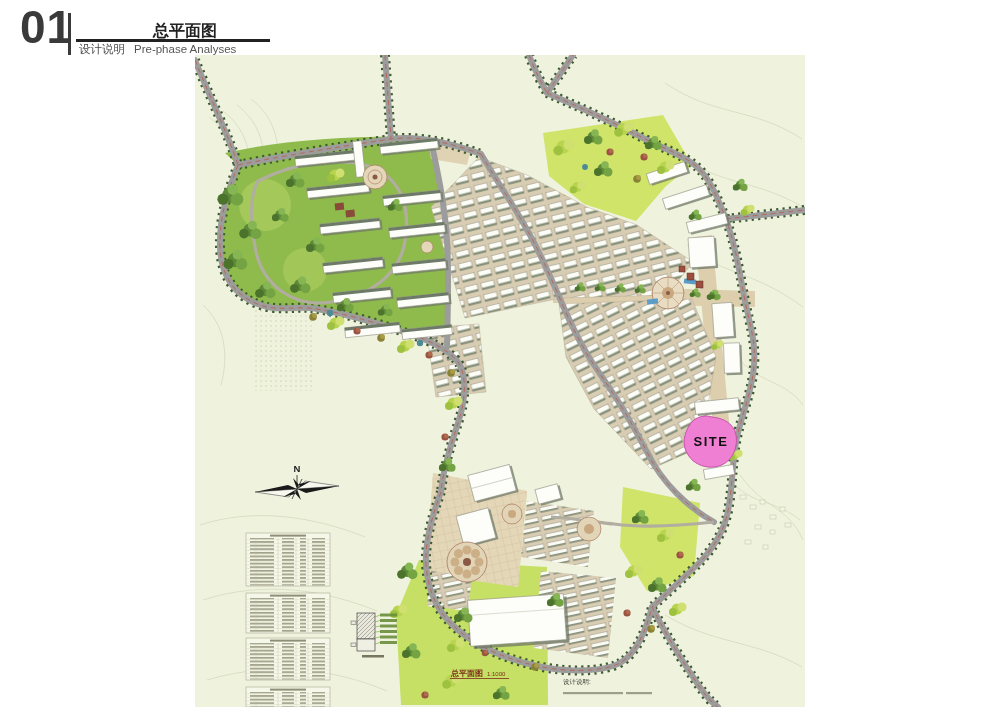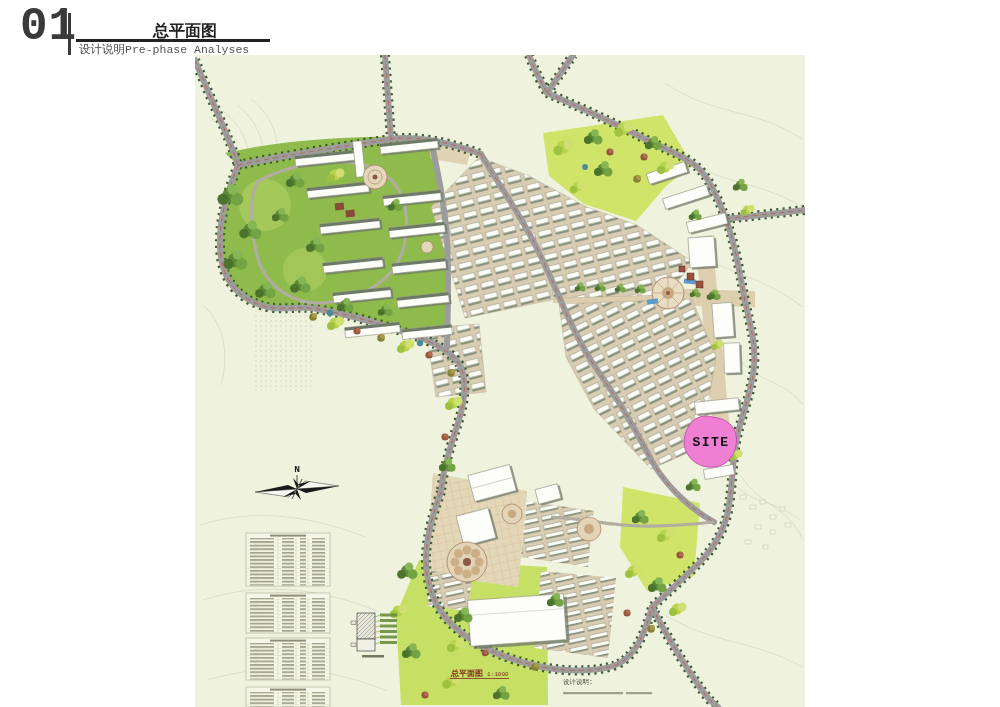--- a/index.html
+++ b/index.html
@@ -1,24 +1,24 @@
 <!DOCTYPE html>
 <html><head>
 <meta charset="utf-8">
 <style>
   html,body{margin:0;padding:0;background:#ffffff;}
   .page{position:relative;width:1000px;height:707px;background:#ffffff;overflow:hidden;
-        font-family:Liberation Mono, monospace;}
+        font-family:Liberation Sans, sans-serif;}
   
   .h-num{position:absolute;left:20px;top:4px;font-size:46px;font-weight:700;color:#3a3a3a;letter-spacing:1px;line-height:1;}
   .h-bar{position:absolute;left:68px;top:13px;width:3px;height:42px;background:#3a3a3a;}
   .h-title{position:absolute;left:90px;top:21px;width:190px;text-align:center;font-size:16px;font-weight:700;color:#222;}
   .h-underline{position:absolute;left:76px;top:39px;width:194px;height:2.5px;background:#222;}
   .h-sub{position:absolute;left:79px;top:42px;font-size:11.5px;color:#4a4a4a;}
-  .h-sub .en{margin-left:0;color:#555;text-align:center;}
+  .h-sub .en{margin-left:9px;color:#555;text-align:center;}
   
   .ct{fill:none;stroke:#d3d9bc;stroke-width:0.8;}
   .rt{fill:none;stroke:#3d5a30;stroke-width:10;stroke-dasharray:2.2 4.2;}
   .rd{fill:none;stroke:#9c9c9c;stroke-width:6;stroke-linecap:round;}
   .rdm{fill:none;stroke:#b2ada1;stroke-width:3.2;}
   .rl{fill:none;stroke:#c0503c;stroke-width:0.8;stroke-dasharray:5 4;opacity:0.85;}
   .broof{fill:#fdfdfa;stroke:#8f8f80;stroke-width:0.6;}
   .bsh{fill:#6f7a68;opacity:0.75;}
   .bband{fill:#5c6c56;opacity:0.9;}
   .tbl{fill:#f5f8e8;stroke:#a8a890;stroke-width:0.6;}

